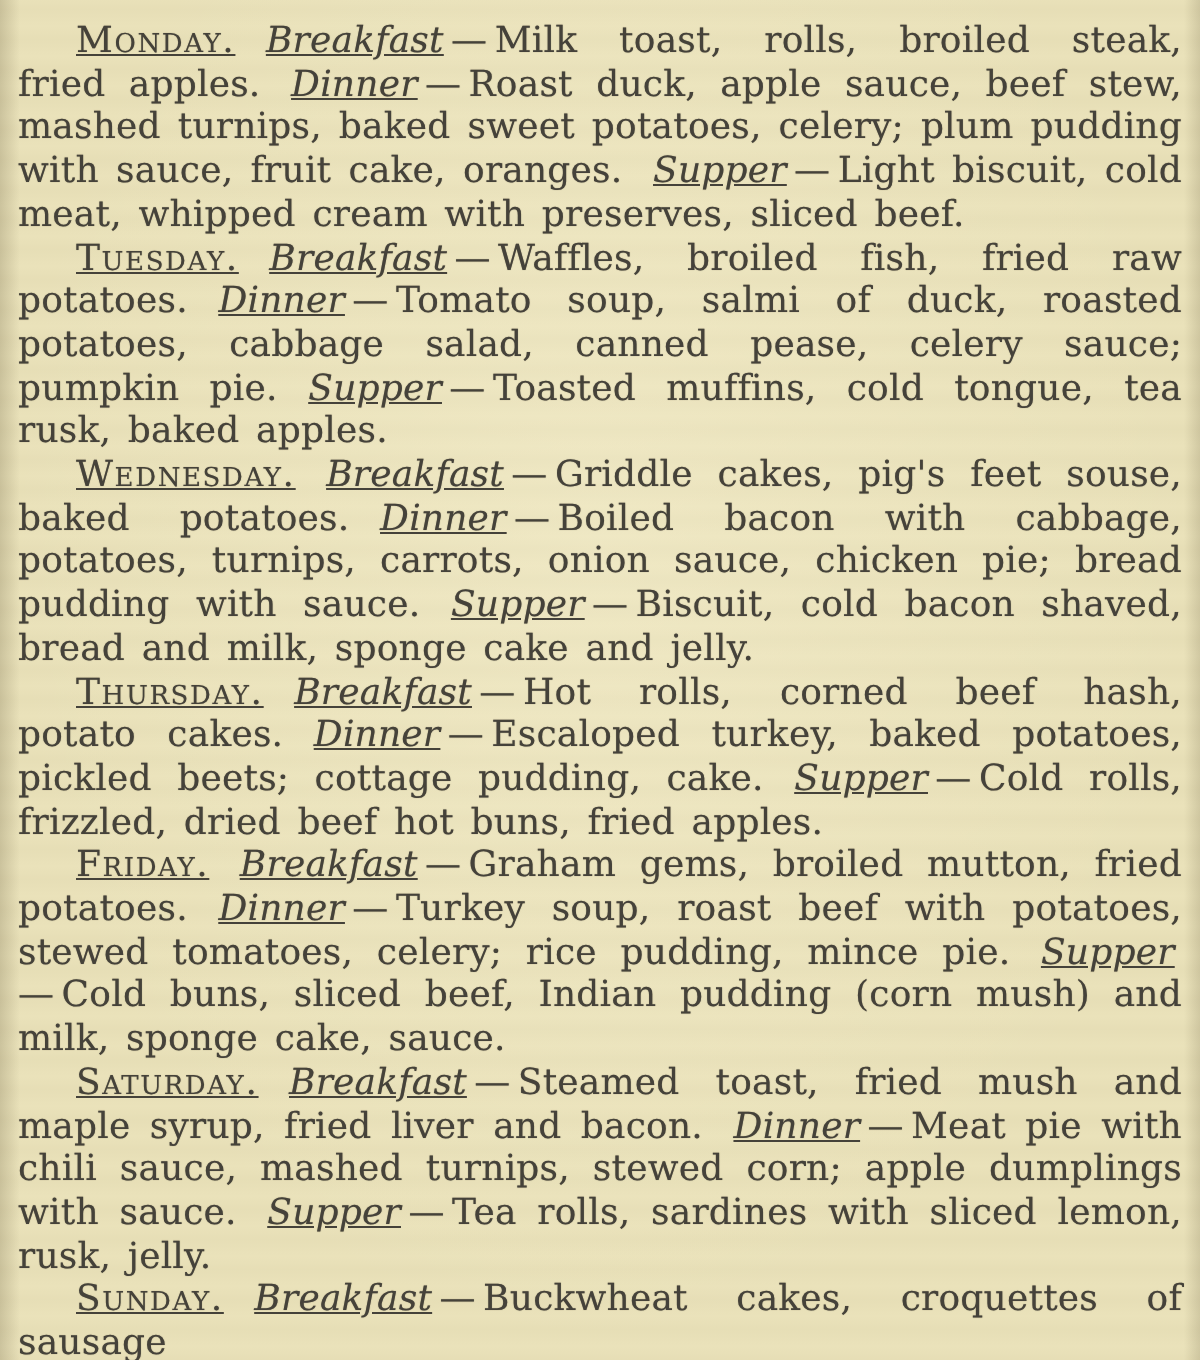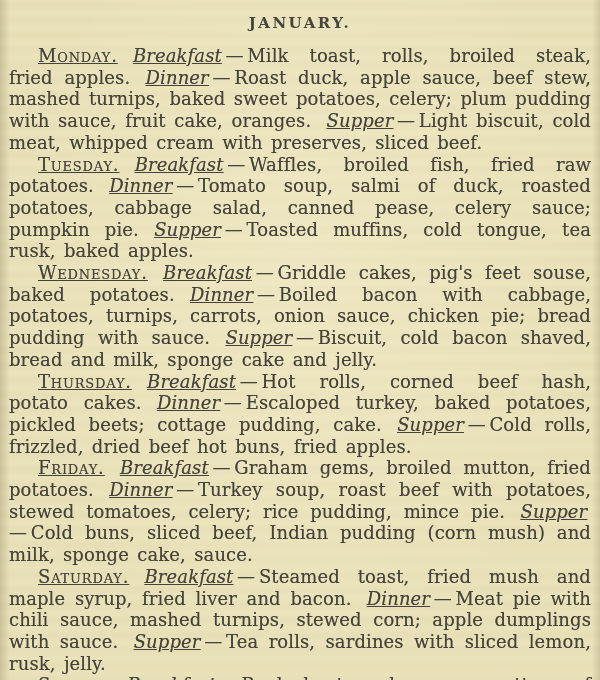--- a/index.html
+++ b/index.html
@@ -57,21 +57,20 @@
   }
   .gap { 
     display: inline-block;
     width: 0.85em;
   }
 </style>
 </head>
 <body>
 
 <div class="page">
-  <div class="title">JANUARY.</div>
   <div id="days-container">
       <p class="day-para"><span class="day-name">Monday.</span><span class="gap"></span><span class="meal-label">Breakfast</span><span> — </span><span>Milk toast, rolls, broiled steak, fried apples.</span><span class="gap"></span><span class="meal-label">Dinner</span><span> — </span><span>Roast duck, apple sauce, beef stew, mashed turnips, baked sweet potatoes, celery; plum pudding with sauce, fruit cake, oranges.</span><span class="gap"></span><span class="meal-label">Supper</span><span> — </span><span>Light biscuit, cold meat, whipped cream with preserves, sliced beef.</span></p>
       <p class="day-para"><span class="day-name">Tuesday.</span><span class="gap"></span><span class="meal-label">Breakfast</span><span> — </span><span>Waffles, broiled fish, fried raw potatoes.</span><span class="gap"></span><span class="meal-label">Dinner</span><span> — </span><span>Tomato soup, salmi of duck, roasted potatoes, cabbage salad, canned pease, celery sauce; pumpkin pie.</span><span class="gap"></span><span class="meal-label">Supper</span><span> — </span><span>Toasted muffins, cold tongue, tea rusk, baked apples.</span></p>
       <p class="day-para"><span class="day-name">Wednesday.</span><span class="gap"></span><span class="meal-label">Breakfast</span><span> — </span><span>Griddle cakes, pig's feet souse, baked potatoes.</span><span class="gap"></span><span class="meal-label">Dinner</span><span> — </span><span>Boiled bacon with cabbage, potatoes, turnips, carrots, onion sauce, chicken pie; bread pudding with sauce.</span><span class="gap"></span><span class="meal-label">Supper</span><span> — </span><span>Biscuit, cold bacon shaved, bread and milk, sponge cake and jelly.</span></p>
       <p class="day-para"><span class="day-name">Thursday.</span><span class="gap"></span><span class="meal-label">Breakfast</span><span> — </span><span>Hot rolls, corned beef hash, potato cakes.</span><span class="gap"></span><span class="meal-label">Dinner</span><span> — </span><span>Escaloped turkey, baked potatoes, pickled beets; cottage pudding, cake.</span><span class="gap"></span><span class="meal-label">Supper</span><span> — </span><span>Cold rolls, frizzled, dried beef hot buns, fried apples.</span></p>
       <p class="day-para"><span class="day-name">Friday.</span><span class="gap"></span><span class="meal-label">Breakfast</span><span> — </span><span>Graham gems, broiled mutton, fried potatoes.</span><span class="gap"></span><span class="meal-label">Dinner</span><span> — </span><span>Turkey soup, roast beef with potatoes, stewed tomatoes, celery; rice pudding, mince pie.</span><span class="gap"></span><span class="meal-label">Supper</span><span> — </span><span>Cold buns, sliced beef, Indian pudding (corn mush) and milk, sponge cake, sauce.</span></p>
       <p class="day-para"><span class="day-name">Saturday.</span><span class="gap"></span><span class="meal-label">Breakfast</span><span> — </span><span>Steamed toast, fried mush and maple syrup, fried liver and bacon.</span><span class="gap"></span><span class="meal-label">Dinner</span><span> — </span><span>Meat pie with chili sauce, mashed turnips, stewed corn; apple dumplings with sauce.</span><span class="gap"></span><span class="meal-label">Supper</span><span> — </span><span>Tea rolls, sardines with sliced lemon, rusk, jelly.</span></p>
       <p class="day-para"><span class="day-name">Sunday.</span><span class="gap"></span><span class="meal-label">Breakfast</span><span> — </span><span>Buckwheat cakes, croquettes of sausage</span></p>
     </div>
 </div>

